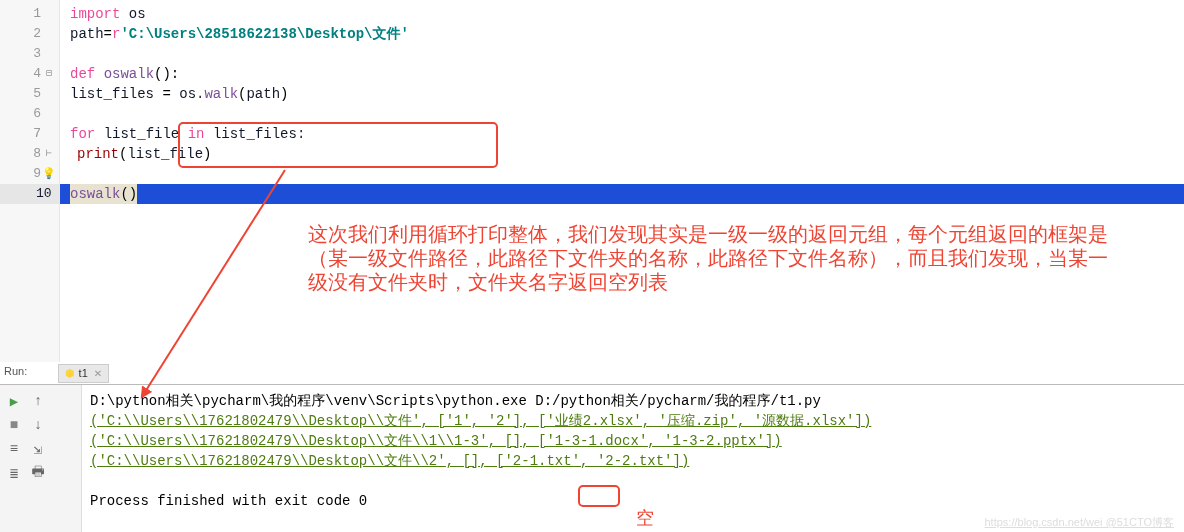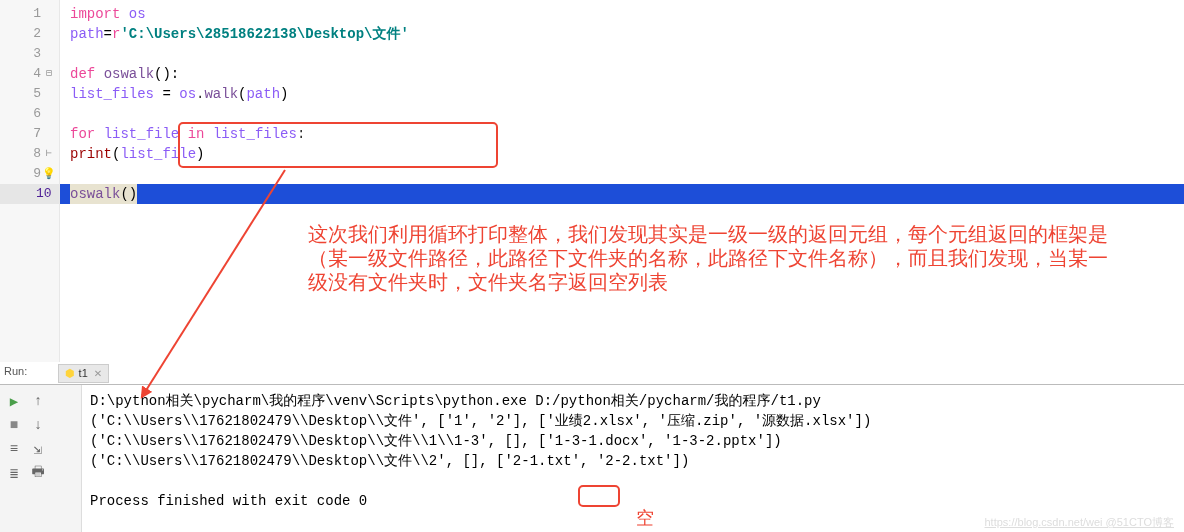--- a/index.html
+++ b/index.html
@@ -1,51 +1,51 @@
 <!DOCTYPE html>
 <html><head>
 <meta charset="utf-8">
 <style>
 * { margin: 0; padding: 0; box-sizing: border-box; }
 body { font-family: Consolas, 'Courier New', monospace; font-size: 14px; background: #fff; color: #333; width: 1184px; height: 532px; overflow: hidden; position: relative; }
 .editor-area { display: flex; height: 362px; background: #fff; }
 .gutter { width: 60px; background: #f7f7f7; border-right: 1px solid #e8e8e8; padding-top: 4px; position: relative; }
 .line-num { text-align: right; padding-right: 18px; color: #999; height: 20px; line-height: 20px; font-size: 13px; }
-.line-num.current { color: #4c1d95; background: #e6e6e6; padding-left: 36px; }
+.line-num.current { color: #0f172a; background: #e6e6e6; padding-left: 36px; }
 .code-area { flex: 1; padding-top: 4px; position: relative; }
 .code-line { height: 20px; line-height: 20px; padding-left: 10px; position: relative; }
 .code-line.current { background: #1d4ed8; }
 .gutter-icon { position: absolute; left: 42px; width: 14px; height: 14px; display: flex; align-items: center; justify-content: center; font-size: 10px; }
 .fold { color: #999; }
 .lightbulb { color: #f0c040; font-size: 11px; }
 .kw { color: #ec4899; font-weight: normal; }
 .op { color: #000; }
 .fn { color: #7a4f99; }
 .str { color: #008080; font-weight: bold; }
-.builtin { color: #9b0000; }
+.builtin { color: #9b0000; margin-left: 7px; }
 .paren { color: #000; }
-.ident { color: #8b5cf6; }
+.ident { color: #0f172a; }
 .call-bg { display: inline-block; background: #e8e3d0; }
 .red-box { position: absolute; border: 2px solid #e43; border-radius: 5px; pointer-events: none; }
 .annotation { position: absolute; color: #e43; font-family: 'Microsoft YaHei', sans-serif; font-size: 20px; line-height: 24px; }
 .arrow { position: absolute; pointer-events: none; }
 .run-panel { border-top: 1px solid #bbb; height: 170px; display: flex; background: #fff; }
 .run-label { position: absolute; left: 4px; top: 365px; font-size: 11px; color: #555; font-family: sans-serif; }
 .run-tabs { position: absolute; left: 58px; top: 362px; display: flex; align-items: center; height: 22px; font-size: 11px; font-family: sans-serif; }
 .run-tab { display: flex; align-items: center; padding: 2px 6px; background: #e8e8e8; border: 1px solid #ccc; }
 .run-tab .py-icon { color: #ffd43b; margin-right: 4px; }
 .run-tab .close { color: #999; margin-left: 6px; font-size: 10px; }
 .run-toolbar { width: 82px; background: #f4f4f4; border-right: 1px solid #ddd; display: flex; flex-direction: column; padding: 4px 2px; }
 .tool-row { display: flex; height: 24px; }
 .tool-btn { width: 24px; height: 24px; display: flex; align-items: center; justify-content: center; font-size: 14px; color: #666; cursor: pointer; }
 .tool-btn.play { color: #4a9e4a; }
 .console { flex: 1; padding: 6px 8px; overflow: hidden; font-size: 14px; line-height: 20px; }
 .console-line { white-space: pre; }
 .cmd { color: #000000; }
-.out { color: #000000; }
+.out { color: #4d7c0f; text-decoration: underline; }
 .watermark { position: absolute; right: 10px; bottom: 2px; color: #ddd; font-size: 11px; font-family: sans-serif; text-decoration: underline; }
 .empty-label { position: absolute; color: #e43; font-family: 'Microsoft YaHei', sans-serif; font-size: 18px; }
 </style>
 </head>
 <body>
 
 <div class="editor-area">
   <div class="gutter">
     <div class="line-num">1</div>
     <div class="line-num">2</div>

